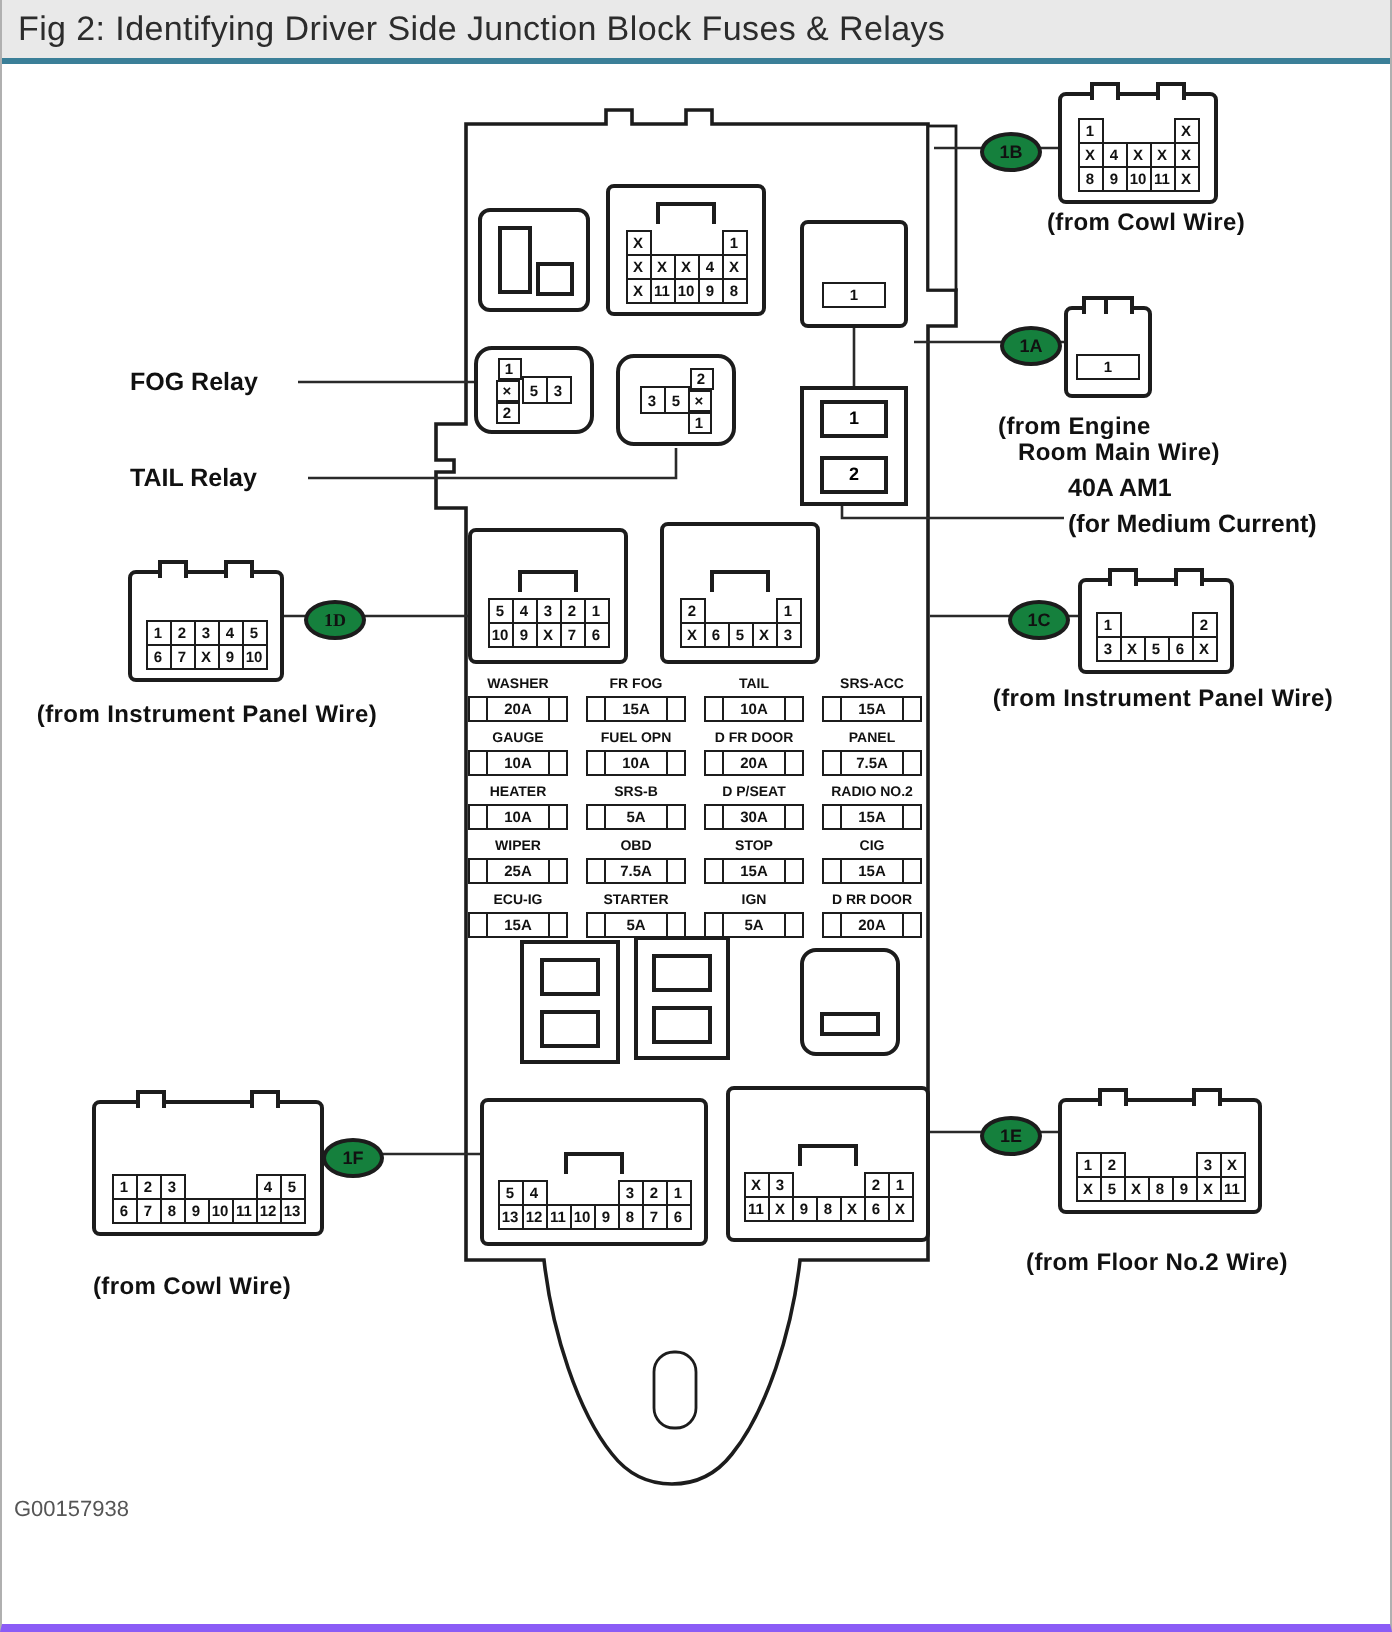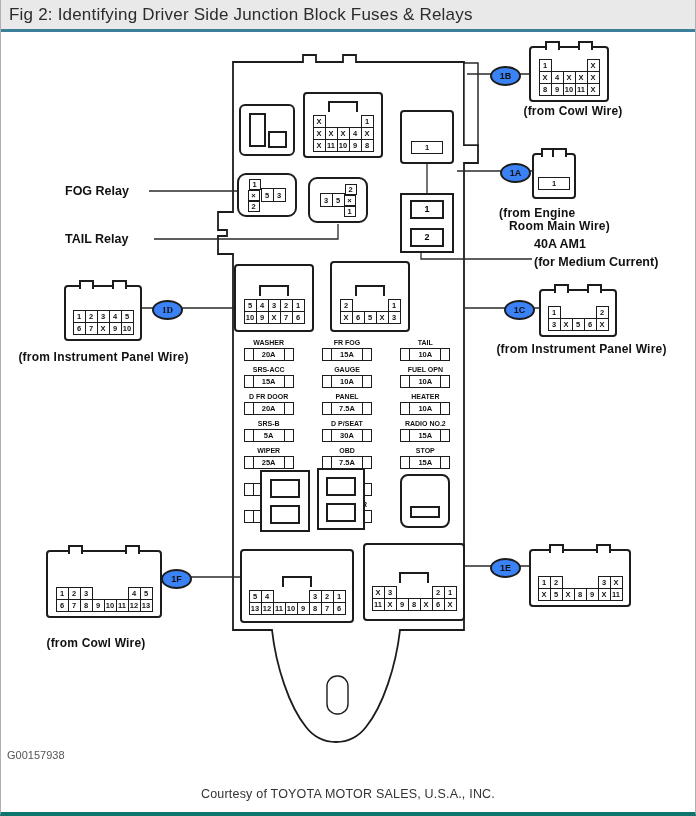--- a/index.html
+++ b/index.html
@@ -1,24 +1,24 @@
 <!DOCTYPE html>
 <html><head>
 <meta charset="utf-8">
 <style>
   html,body{margin:0;padding:0;background:#fff;}
   .page{position:relative;width:696px;height:816px;background:#fff;overflow:hidden;
         font-family:"Liberation Sans",sans-serif;box-sizing:border-box;
-        border-left:1px solid #b0b0b0;border-right:1px solid #b0b0b0;border-bottom:4px solid #0f766e;}
+        border-left:1px solid #b0b0b0;border-right:1px solid #b0b0b0;border-bottom:4px solid #8b5cf6;}
   .titlebar{position:absolute;left:0;top:0;width:100%;height:32px;background:#e9e9e9;
         border-bottom:3px solid #3b7f98;box-sizing:border-box;display:flex;align-items:center;
         padding-left:8px;font-size:17px;color:#2c2c2c;letter-spacing:.2px;z-index:4;}
   svg.lines{position:absolute;left:0;top:0;z-index:1;}
   .tag{position:absolute;z-index:3;width:27px;height:16px;border:2px solid #1c1c1c;border-radius:50%;
-        background:#3b82f6;display:flex;align-items:center;justify-content:center;
+        background:#15803d;display:flex;align-items:center;justify-content:center;
         font-size:9px;font-weight:bold;color:#111;}
   .caption{position:absolute;z-index:2;font-size:12px;font-weight:600;color:#111;letter-spacing:.2px;}
   .rlabel{position:absolute;z-index:2;font-size:12.5px;font-weight:600;color:#111;}
   .am1text{position:absolute;z-index:2;font-size:12.5px;font-weight:600;color:#111;line-height:1.15;}
   .conn{position:absolute;z-index:2;border:2px solid #1c1c1c;border-radius:4px;background:#fff;
         padding:4px 5px;display:flex;flex-direction:column;align-items:center;justify-content:flex-end;
         box-sizing:border-box;}
   .tabbed::before,.tabbed::after{content:"";position:absolute;top:-7px;width:11px;height:7px;
         border:2px solid #1c1c1c;border-bottom:none;background:#fff;}
   .tabbed::before{left:18%;}
@@ -45,21 +45,21 @@
         justify-content:center;font-size:9px;font-weight:bold;box-sizing:border-box;}
   .module{position:absolute;z-index:2;border:2px solid #1c1c1c;border-radius:6px;background:#fff;box-sizing:border-box;}
   .module .m1{position:absolute;left:8px;top:7px;width:17px;height:34px;border:2px solid #1c1c1c;box-sizing:border-box;}
   .module .m2{position:absolute;left:27px;top:25px;width:19px;height:17px;border:2px solid #1c1c1c;box-sizing:border-box;}
   .socket{position:absolute;z-index:2;border:2px solid #1c1c1c;background:#fff;display:flex;
         flex-direction:column;align-items:center;justify-content:center;gap:7px;box-sizing:border-box;}
   .socket .slot{width:30px;height:19px;border:2px solid #1c1c1c;box-sizing:border-box;}
   .keyconn{position:absolute;z-index:2;border:2px solid #1c1c1c;border-radius:8px;background:#fff;
         display:flex;align-items:flex-end;justify-content:center;padding-bottom:8px;box-sizing:border-box;}
   .keyconn .slot{width:30px;height:12px;border:2px solid #1c1c1c;box-sizing:border-box;}
-  .fuse-grid{position:absolute;z-index:2;display:grid;grid-template-columns:repeat(3,1fr);
+  .fuse-grid{position:absolute;z-index:2;display:grid;grid-template-columns:repeat(4,1fr);
         column-gap:9px;row-gap:5px;width:226px;}
   .fuse{display:flex;flex-direction:column;align-items:center;}
   .fuse-name{font-size:7px;font-weight:bold;white-space:nowrap;color:#111;line-height:8px;margin-bottom:1px;}
   .fuse-box{display:flex;width:50px;height:13px;border:1px solid #1c1c1c;box-sizing:border-box;background:#fff;}
   .fseg{width:8px;box-sizing:border-box;}
   .fval{flex:1;display:flex;align-items:center;justify-content:center;font-size:7.5px;font-weight:bold;
         color:#111;border-left:1px solid #1c1c1c;border-right:1px solid #1c1c1c;box-sizing:border-box;}
   .doccode{position:absolute;left:6px;top:749px;font-size:11px;color:#555;z-index:2;}
   .courtesy{position:absolute;left:0;top:787px;width:100%;text-align:center;font-size:12.5px;
         color:#333;z-index:2;letter-spacing:.2px;}
@@ -537,24 +537,24 @@
           <span class="pin">X</span>
           <span class="pin">5</span>
           <span class="pin">X</span>
           <span class="pin">8</span>
           <span class="pin">9</span>
           <span class="pin">X</span>
           <span class="pin">11</span>
         </div>
     </div>
   </div>
+  <div class="caption" style="left:480px;top:624px;width:195px;text-align:center;">(from Floor No.2 Wire)</div>
 
   <div class="tag" style="left:489px;top:66px;">1B</div>
   <div class="tag" style="left:499px;top:163px;">1A</div>
   <div class="tag" style="left:503px;top:300px;">1C</div>
   <div class="tag" style="left:151px;top:300px;font-family:Liberation Serif, serif;">1D</div>
   <div class="tag" style="left:160px;top:569px;">1F</div>
   <div class="tag" style="left:489px;top:558px;">1E</div>
 
   <div class="doccode">G00157938</div>
-  <div class="courtesy">Courtesy of TOYOTA MOTOR SALES, U.S.A., INC.</div>
 
 </div>
 
 </body></html>

